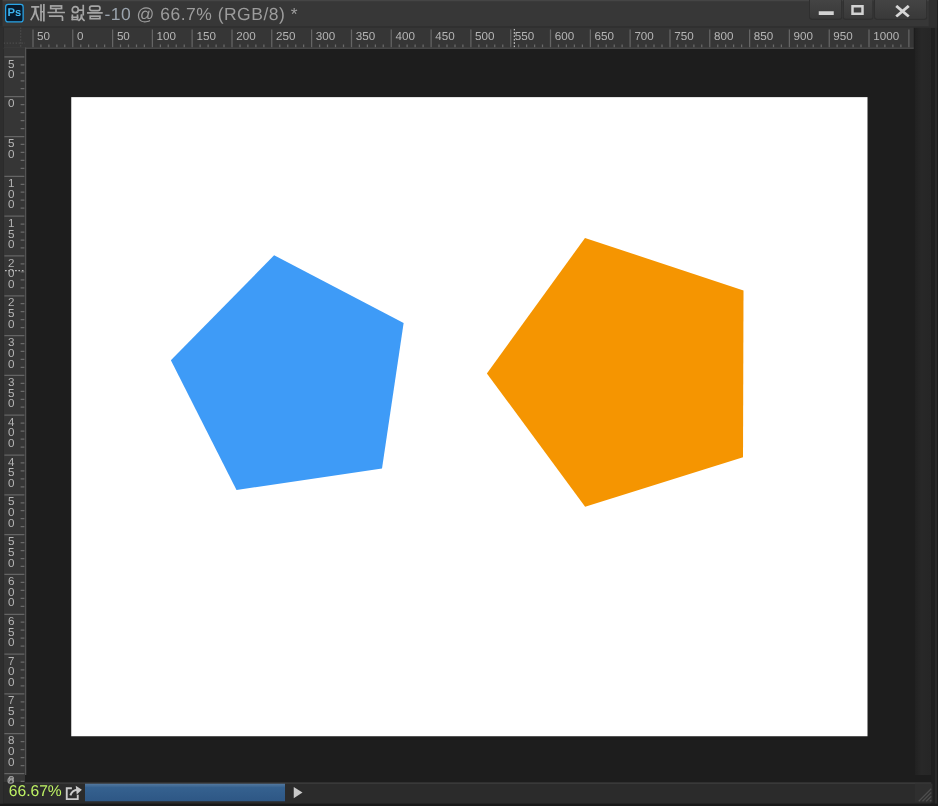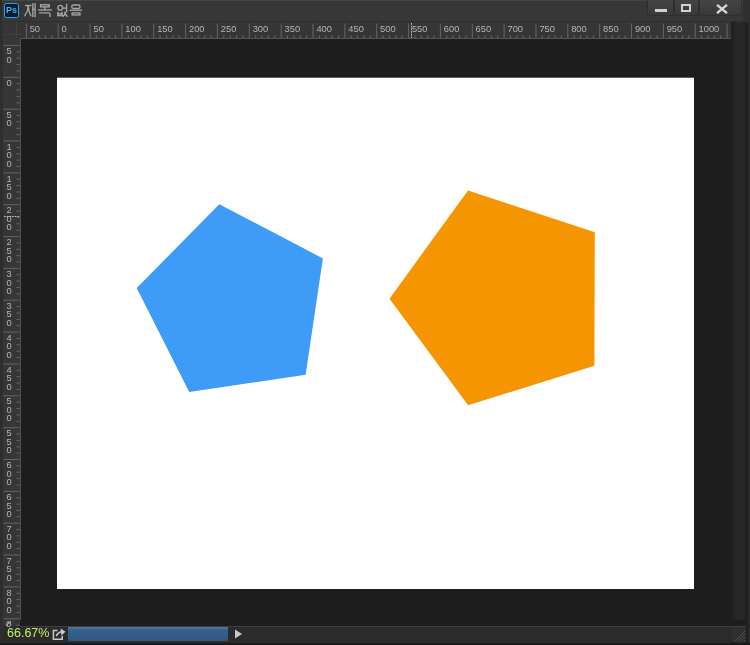--- a/index.html
+++ b/index.html
@@ -41,20 +41,21 @@
         <path d="M34.9 10.8 h4.1"></path>
         <path d="M34.9 12.6 h4.1"></path>
 <path d="M42.2 9.3 C42.2 10.8 41.5 12.2 40.2 13.3"></path>
 <path d="M42.2 9.3 C42.2 10.8 42.9 12.2 44.2 13.3"></path>
 
 <rect x="48.7" y="1.95" width="8.3" height="3.5" rx="1.7"></rect>
 <path d="M47.3 7.25 h11.2"></path>
 <rect x="49.15" y="9.95" width="7.8" height="2.0"></rect>
 </g>
     </svg>
+<div class="abs" style="left:83.5px;top:2.5px;font-size:14px;color:#9aa3ad;letter-spacing:0.4px;">-10 <span style="color:#9c9c9c">@ 66.7% (RGB/8) *</span></div>
 <div class="abs" style="left:646.5px;top:0;width:27px;height:16px;background:linear-gradient(#444444,#393939);border-radius:0 0 3px 3px;border:1px solid #2f2f2f;border-top:none;box-sizing:border-box;">
       <div class="abs" style="left:7px;top:9px;width:12px;height:2.6px;background:#d2d2d2;"></div>
     </div>
 <div class="abs" style="left:673.5px;top:0;width:25px;height:16px;background:linear-gradient(#444444,#393939);border-radius:0 0 3px 3px;border:1px solid #2f2f2f;border-top:none;box-sizing:border-box;">
       <div class="abs" style="left:6.5px;top:4px;width:10px;height:7.5px;border:2.2px solid #d2d2d2;box-sizing:border-box;"></div>
     </div>
 <div class="abs" style="left:743px;top:0;width:7px;height:22px;background:#2f2f2f;"></div>
 <div class="abs" style="left:698.5px;top:0;width:43.5px;height:16px;background:linear-gradient(#444444,#393939);border-radius:0 0 3px 3px;border:1px solid #2f2f2f;border-top:none;box-sizing:border-box;">
       <svg class="abs" style="left:16px;top:3.5px;" width="12" height="10" viewBox="0 0 12 10">
 <g stroke="#d6d6d6" stroke-width="2.3" stroke-linecap="butt">

